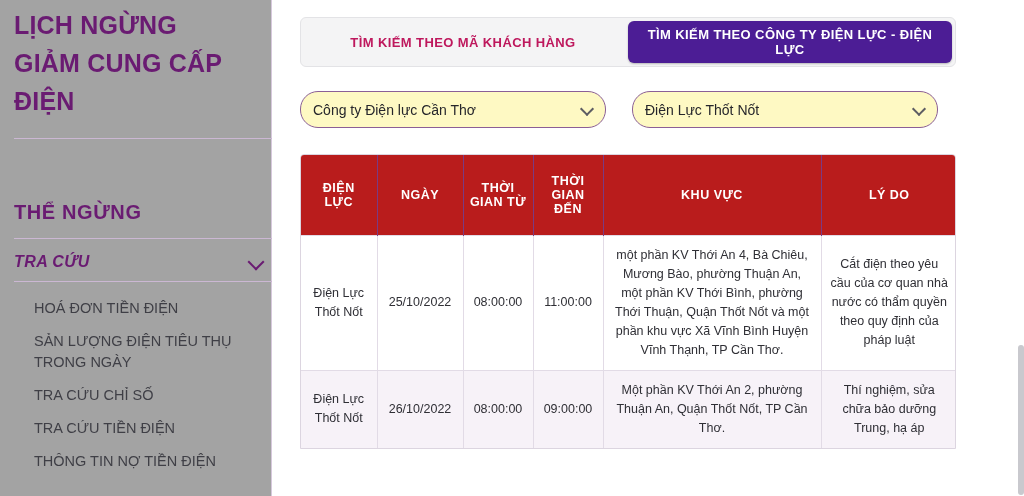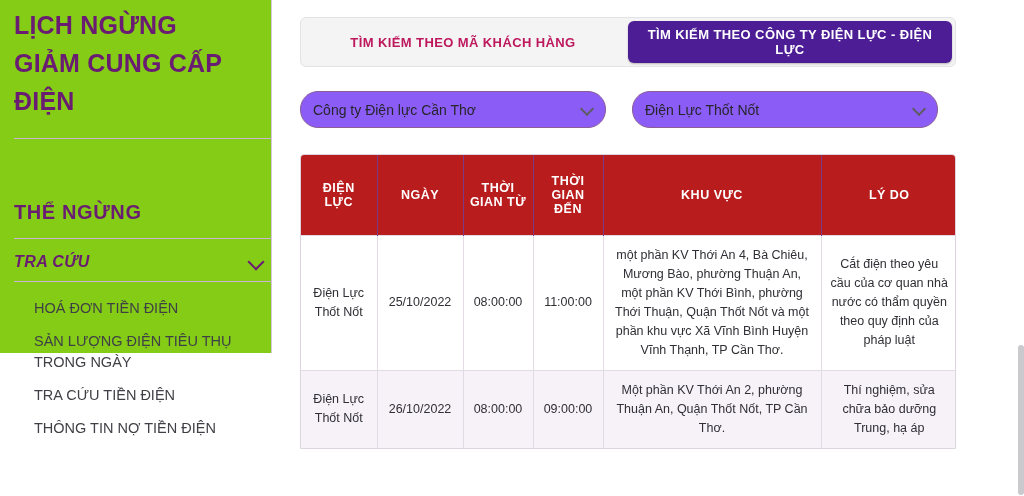--- a/index.html
+++ b/index.html
@@ -14,25 +14,25 @@
     position: relative;
     width: 1024px; height: 496px;
     display: flex;
     background: #ffffff;
   }
 
   
   .sidebar {
     width: 272px;
     min-width: 272px;
-    height: 353px;
+    height: 496px;
     border-right: 1px solid #d6c8dc;
     padding: 0 26px 0 8px;
     position: relative;
-    background: #84cc16;
+    background: #a3a3a3;
   }
   .site-title {
     color: #6a1b72;
     font-weight: bold;
     font-size: 25px;
     line-height: 38px;
     letter-spacing: 0.2px;
     padding: 6px 0 0 6px;
     margin: 0;
   }
@@ -148,21 +148,21 @@
   .select {
     position: relative;
     border: 1px solid #8b5f96;
     border-radius: 18px;
     height: 37px;
     display: flex;
     align-items: center;
     padding: 0 34px 0 12px;
     font-size: 14px;
     color: #26262b;
-    background: #8b5cf6;
+    background: #fef9c3;
     cursor: pointer;
   }
   .select.left { width: 306px; }
   .select.right { width: 306px; }
   .select .caret {
     position: absolute;
     right: 12px;
     top: 12px;
     width: 11px; height: 11px;
   }
@@ -247,20 +247,21 @@
     <hr class="section-divider">
 
     <div class="accordion">
       <div class="accordion-head">
         <span>TRA CỨU</span>
         <span class="chev"></span>
       </div>
       <ul class="menu">
         <li>HOÁ ĐƠN TIỀN ĐIỆN</li>
         <li>SẢN LƯỢNG ĐIỆN TIÊU THỤ TRONG NGÀY</li>
+        <li>TRA CỨU CHỈ SỐ</li>
         <li>TRA CỨU TIỀN ĐIỆN</li>
         <li>THÔNG TIN NỢ TIỀN ĐIỆN</li>
       </ul>
     </div>
   </aside>
 
   <main class="main">
 
     <div class="tabs">
       <div class="tab">TÌM KIẾM THEO MÃ KHÁCH HÀNG</div>

